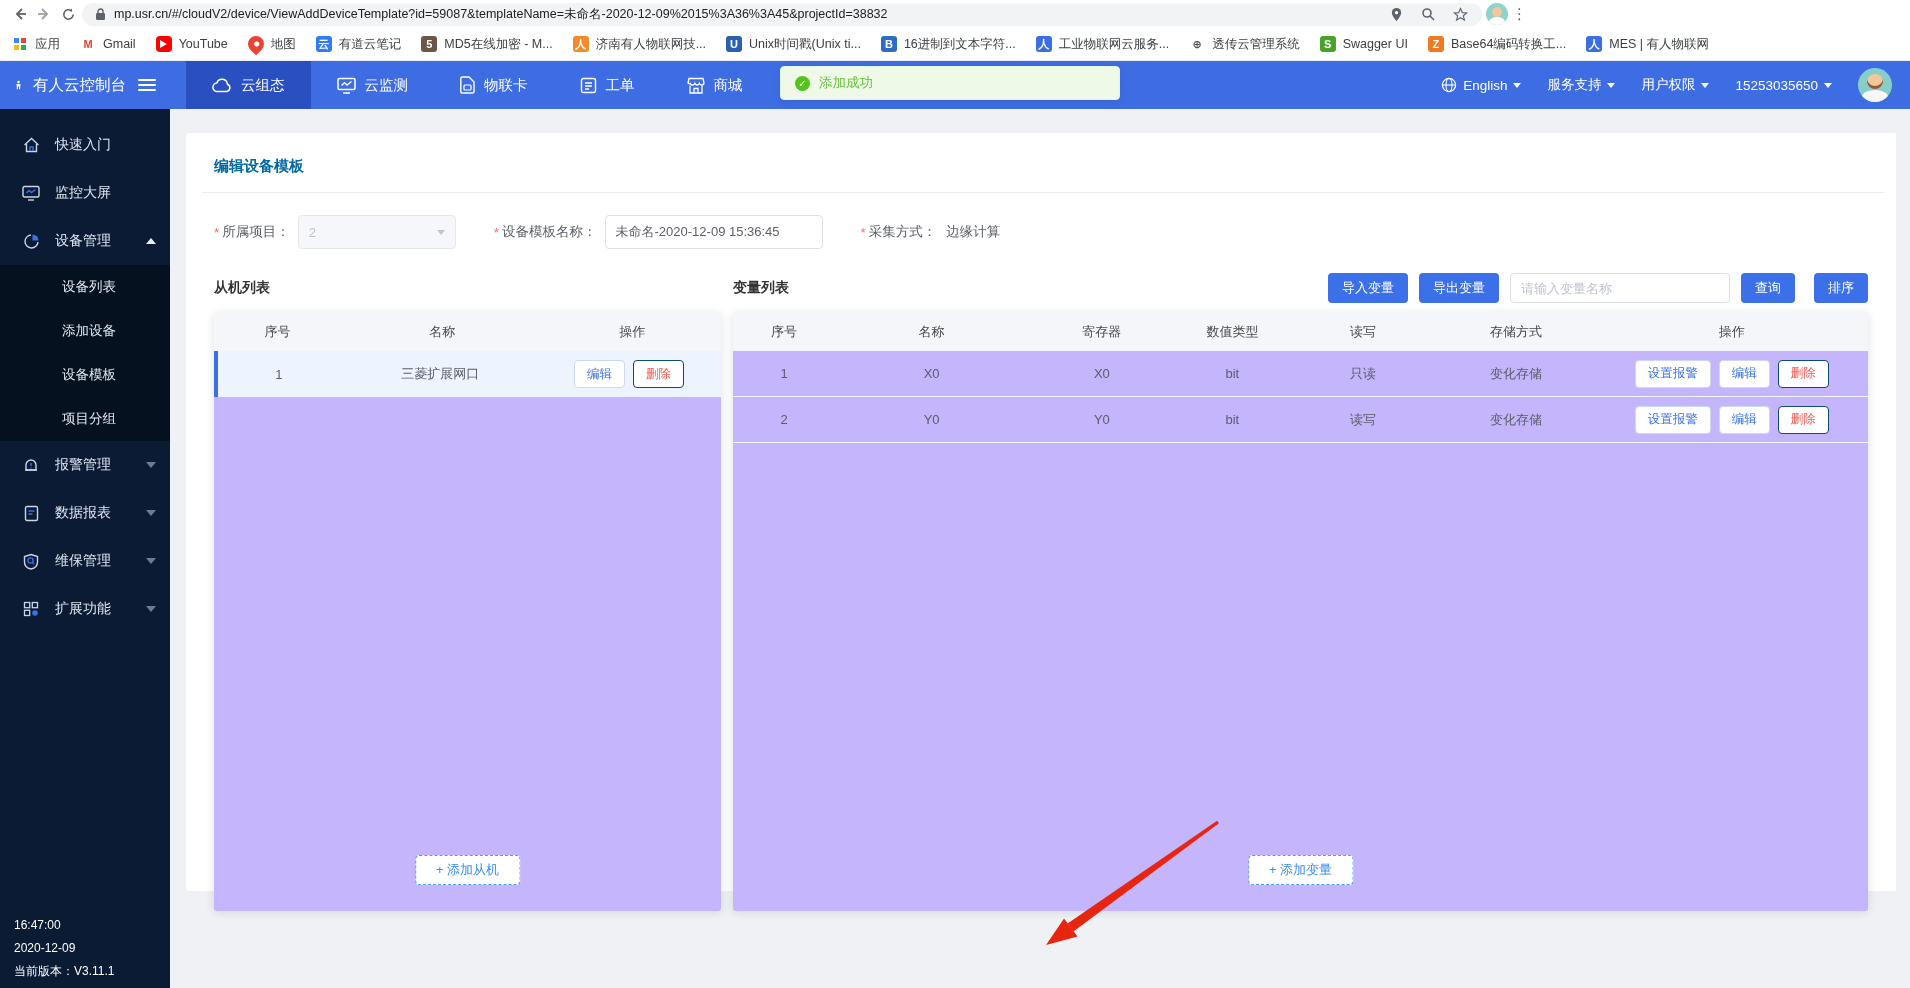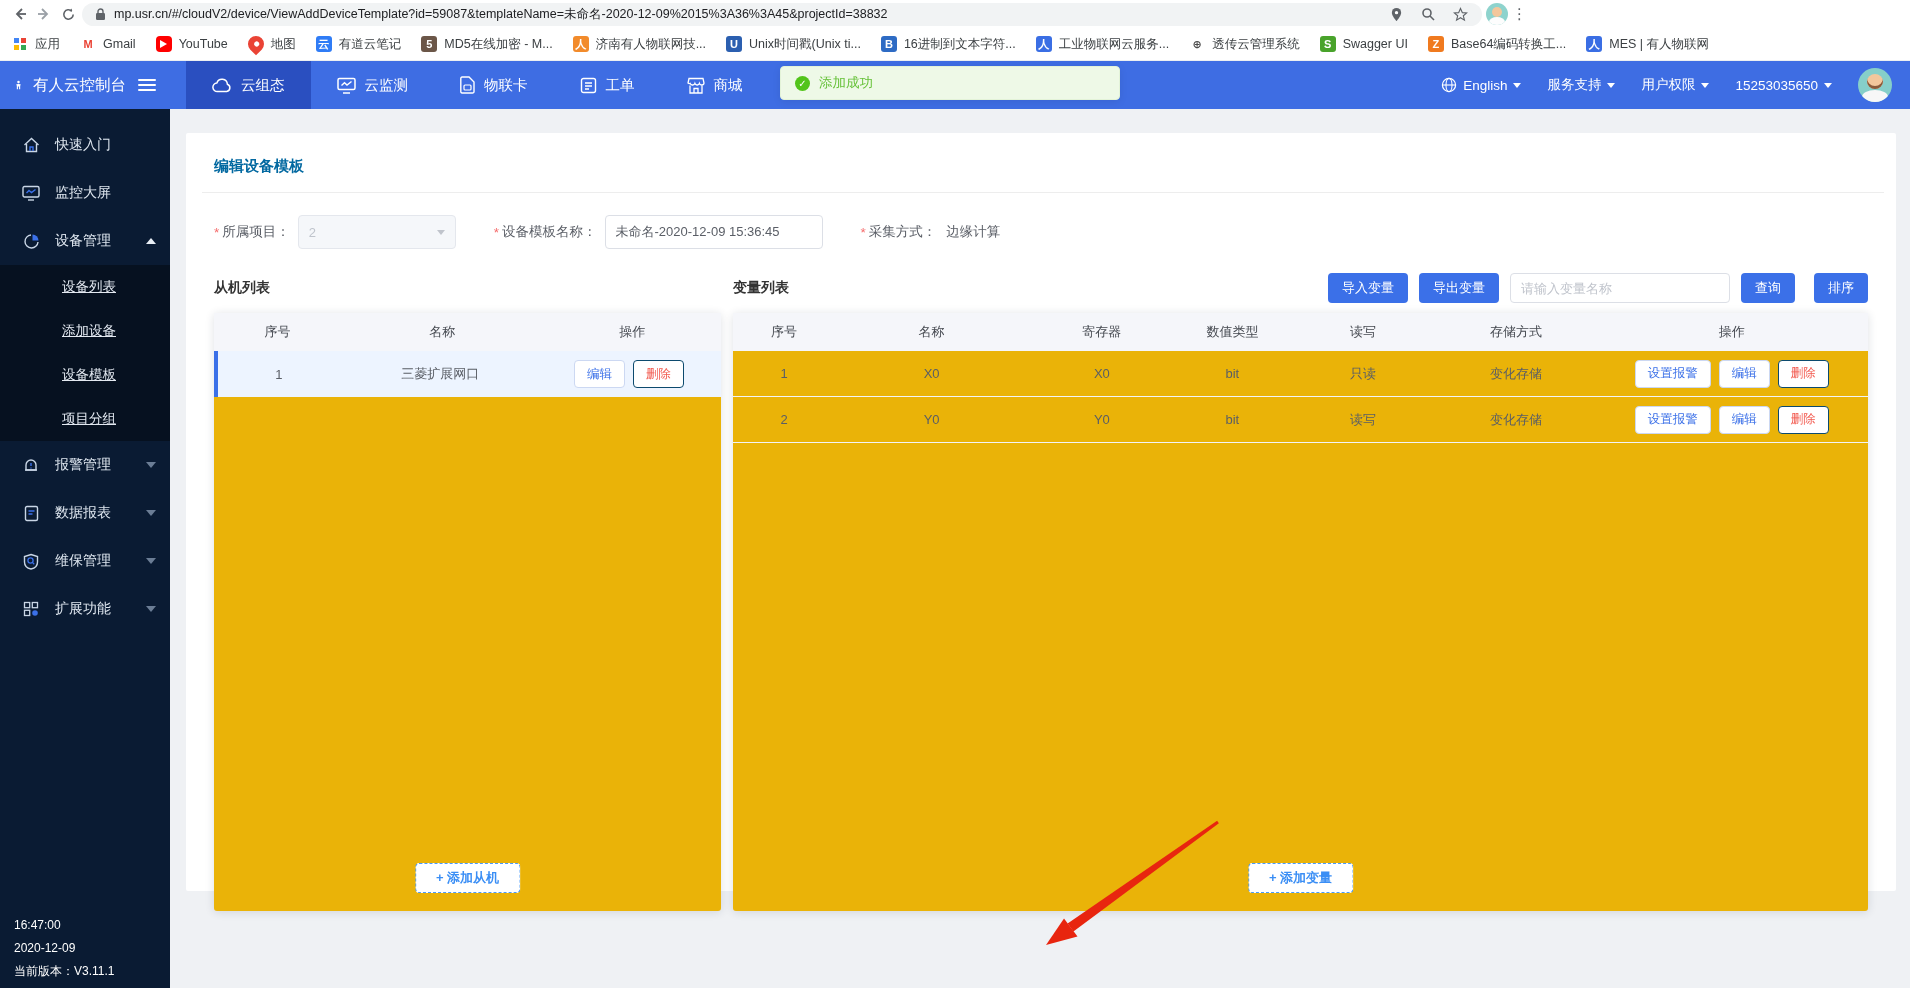--- a/index.html
+++ b/index.html
@@ -52,21 +52,21 @@
 
   
   .mainrow{display:flex;height:880px;}
   .sidebar{width:170px;flex:none;background:var(--sidebar-bg);position:relative;padding-top:12px;color:#dfe7f0;}
   .side-item{height:48px;display:flex;align-items:center;gap:15px;padding-left:22px;font-size:14px;position:relative;cursor:pointer;}
   .side-item .sic{width:18px;height:18px;flex:none;display:flex;align-items:center;justify-content:center;}
   .side-caret{position:absolute;right:14px;width:0;height:0;border-left:5px solid transparent;border-right:5px solid transparent;}
   .side-caret.down{border-top:6px solid #6b7d95;}
   .side-caret.up{border-bottom:6px solid #e8eef5;}
   .side-sub{background:var(--sidebar-sub);}
-  .side-sub-item{height:44px;display:flex;align-items:center;padding-left:62px;font-size:13.5px;color:#e3e9f1;cursor:pointer;text-decoration:underline;}
+  .side-sub-item{height:44px;display:flex;align-items:center;padding-left:62px;font-size:13.5px;color:#e3e9f1;cursor:pointer;}
   .side-foot{position:absolute;left:14px;bottom:6px;font-size:12px;color:#fefefe;line-height:23px;}
 
   .content{flex:1;background:var(--page-bg);padding:24px 14px 0 16px;position:relative;}
   .card{background:#fff;border-radius:2px;height:758px;padding:14px 28px 0;position:relative;}
   .page-title{font-size:15px;font-weight:bold;color:#0369a1;padding:10px 0 16px;}
   .hr{height:1px;background:#ededed;margin:0 -16px 0 -12px;}
 
   .form-row{margin-top:22px;display:flex;align-items:center;font-size:13.5px;color:#5a5e66;}
   .req{color:#f56c6c;margin-right:3px;}
   .sel{width:158px;height:34px;margin-left:8px;background:#f5f7fa;border:1px solid #e4e7ed;border-radius:4px;display:flex;align-items:center;justify-content:space-between;padding:0 10px;color:#bfc4cc;font-size:13px;cursor:not-allowed;}
@@ -78,35 +78,35 @@
   .panels-head{margin-top:24px;display:flex;align-items:center;}
   .ph-left{width:519px;flex:none;font-size:14px;font-weight:bold;color:#333;}
   .ph-right{flex:1;display:flex;align-items:center;}
   .ph-title{font-size:14px;font-weight:bold;color:#333;}
   .ph-tools{margin-left:auto;display:flex;align-items:center;gap:11px;}
   .btn-primary{height:30px;padding:0 14px;background:var(--accent);color:#fff;border:none;border-radius:4px;font-size:13px;cursor:pointer;font-family:inherit;white-space:nowrap;}
   .search-input{width:220px;height:30px;border:1px solid #dcdfe6;border-radius:4px;padding:0 10px;font-size:13px;color:#5a5e66;font-family:inherit;}
   .search-input::placeholder{color:#c0c4cc;}
 
   .panels{display:flex;gap:12px;margin-top:10px;height:598px;}
-  .panel{background:#eab308;border-radius:3px;box-shadow:0 1px 10px rgba(31,45,61,.14);position:relative;}
+  .panel{background:#c4b5fd;border-radius:3px;box-shadow:0 1px 10px rgba(31,45,61,.14);position:relative;}
   .panel.left{width:507px;flex:none;}
   .panel.right{flex:1;}
   .thead{display:flex;align-items:center;height:38px;background:#f5f6fa;font-size:13px;color:#454950;}
   .trow{display:flex;align-items:center;height:46px;font-size:13px;color:#5a5e66;border-bottom:1px solid #f2f4f8;}
   .trow.selected{background:#edf4ff;border-left:4px solid var(--accent);border-bottom:none;}
   .cell{text-align:center;}
   .l0{width:25%;}.l1{width:40%;}.l2{width:35%;}
   .trow.selected .l0{width:calc(25% - 4px);}
   .v0{width:9%;}.v1{width:17%;}.v2{width:13%;}.v3{width:10%;}.v4{width:13%;}.v5{width:14%;}.v6{width:24%;}
   .ops{display:flex;justify-content:center;gap:8px;}
   .btn-outline{height:28px;padding:0 12px;background:#fff;border-radius:4px;font-size:12.5px;cursor:pointer;font-family:inherit;white-space:nowrap;}
   .btn-outline.blue{border:1px solid #ccd8f2;color:var(--accent);}
   .btn-outline.red{border:1px solid #0c4a6e;color:var(--danger);}
-  .add-btn{position:absolute;bottom:18px;left:50%;transform:translateX(-50%);height:30px;padding:0 20px;background:#fff;border:1px dashed #4a9bfa;border-radius:4px;color:#3a8ef5;font-size:13px;cursor:pointer;font-family:inherit;white-space:nowrap;font-weight:bold;}
+  .add-btn{position:absolute;bottom:26px;left:50%;transform:translateX(-50%);height:30px;padding:0 20px;background:#fff;border:1px dashed #4a9bfa;border-radius:4px;color:#3a8ef5;font-size:13px;cursor:pointer;font-family:inherit;white-space:nowrap;}
 
   .footer-bar{margin-top:28px;height:67px;background:#fff;border-radius:2px;box-shadow:0 1px 5px rgba(0,0,0,.06);display:flex;align-items:center;justify-content:center;}
   .sync-btn{height:34px;padding:0 20px;font-size:13.5px;}
 
   
   .toast{position:absolute;left:780px;top:66px;width:340px;height:34px;background:var(--success-bg);border:1px solid #e3f3d8;border-radius:4px;display:flex;align-items:center;gap:9px;padding:0 14px;z-index:100;box-shadow:0 2px 8px rgba(0,0,0,.08);}
   .toast-check{width:15px;height:15px;border-radius:50%;background:#52c41a;color:#fff;font-size:10px;display:flex;align-items:center;justify-content:center;flex:none;}
   .toast-text{font-size:13.5px;color:var(--success);}
 
   .arrow-overlay{position:absolute;left:0;top:0;z-index:90;pointer-events:none;}

